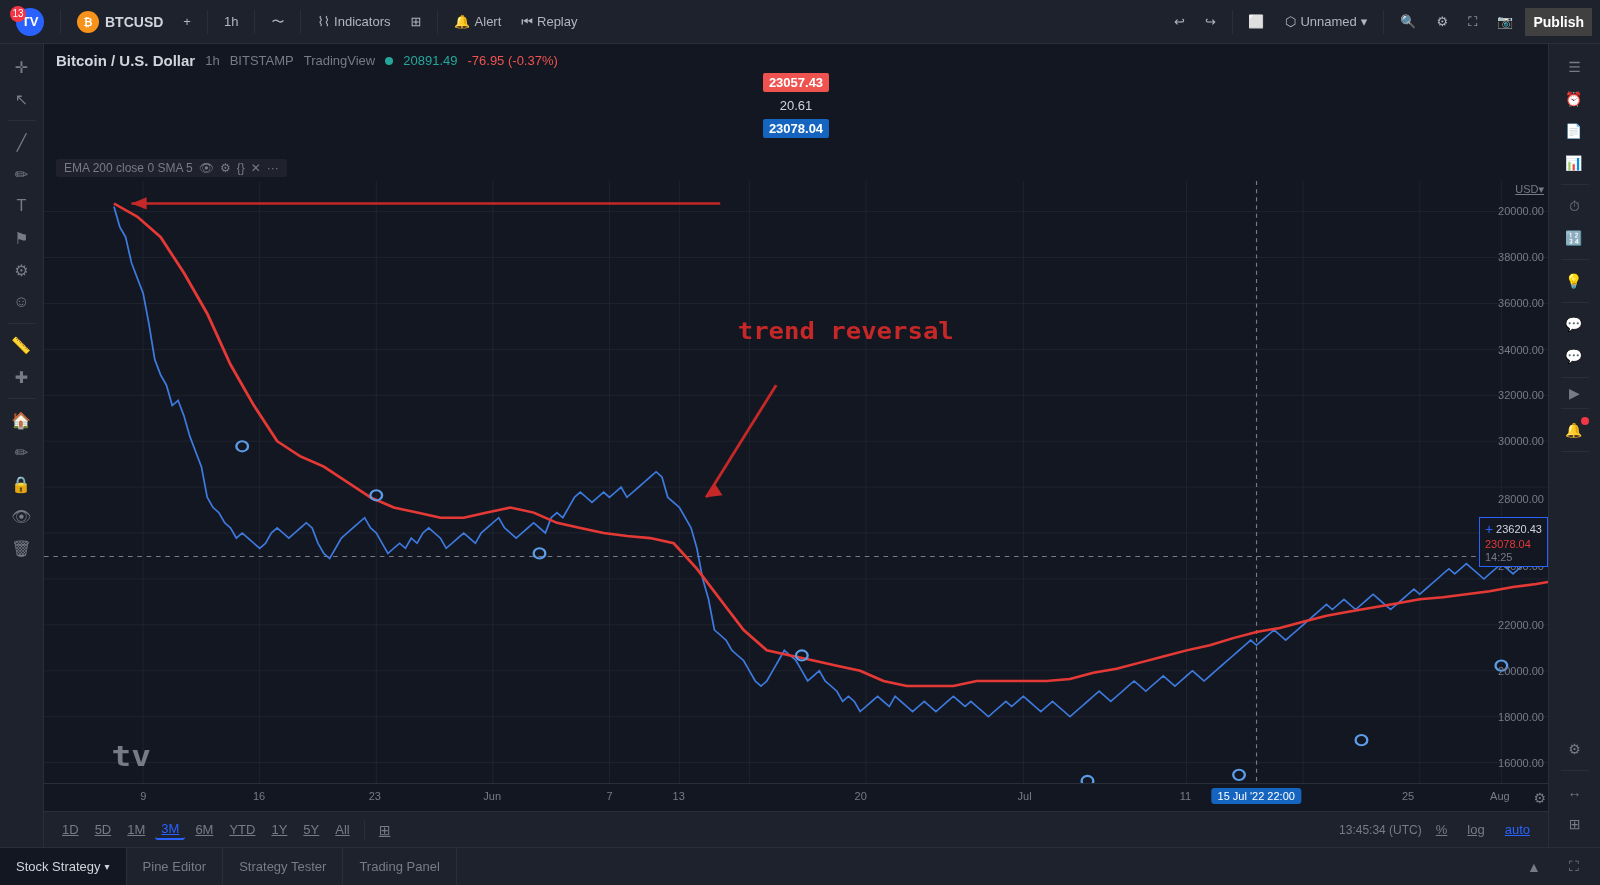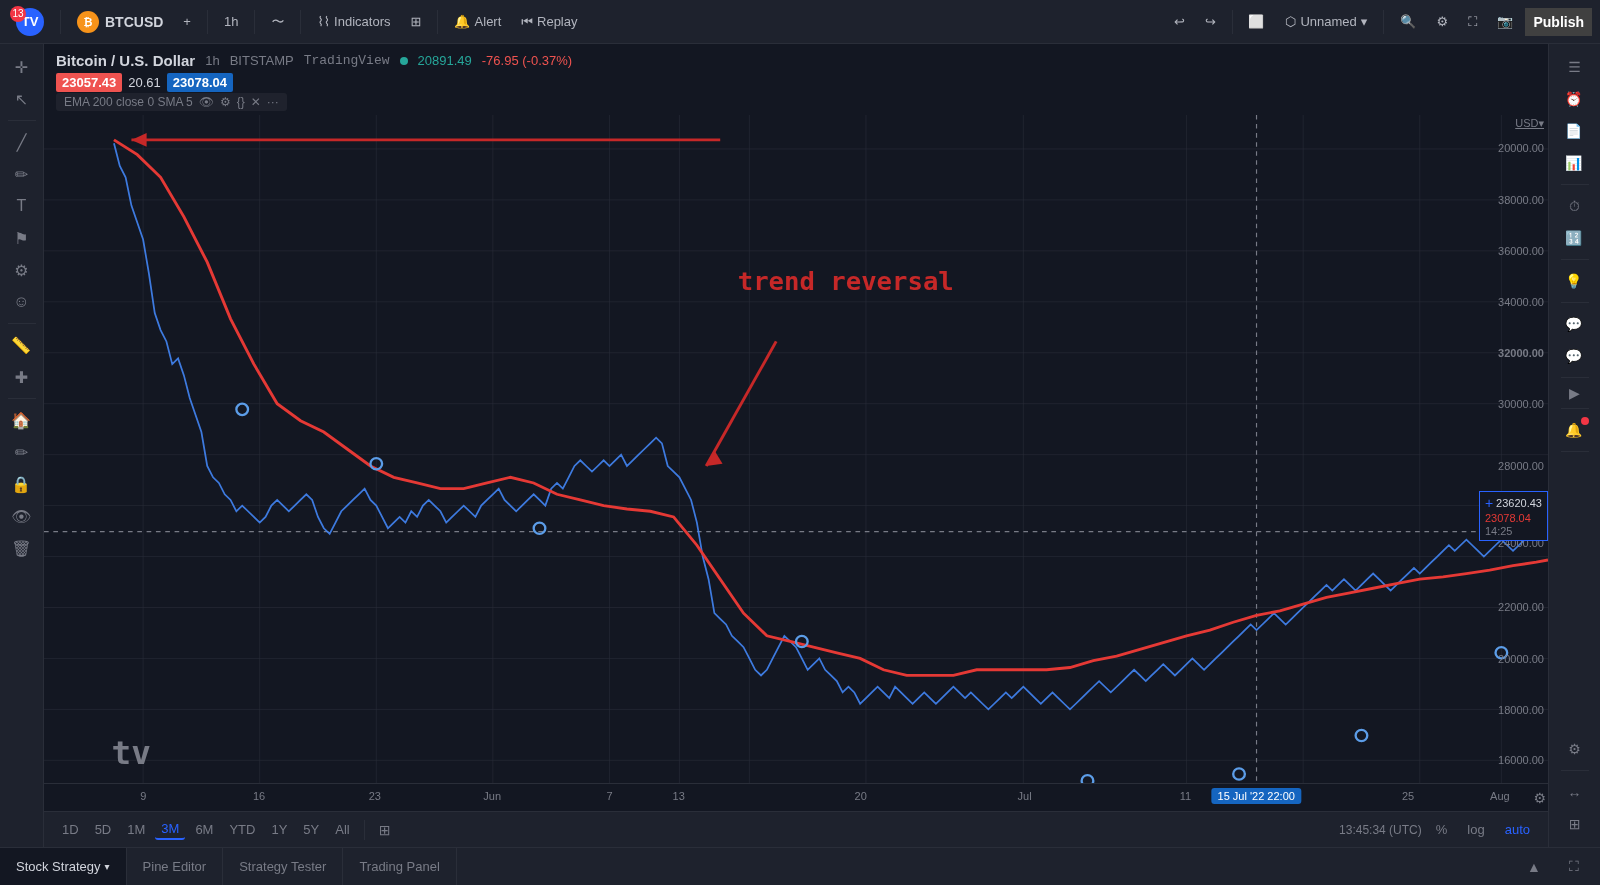--- a/index.html
+++ b/index.html
@@ -67,36 +67,36 @@
     
     .chart-header {
       padding: 8px 12px 4px; flex-shrink: 0;
     }
     .chart-title-row {
       display: flex; align-items: center; gap: 10px; font-size: 13px;
     }
     .chart-symbol { font-weight: 700; font-size: 15px; color: #d1d4dc; }
     .chart-timeframe { color: #787b86; }
     .chart-exchange { color: #787b86; }
-    .chart-source { color: #787b86; font-family: Liberation Mono, monospace; }
+    .chart-source { color: #787b86; }
     .price-dot { width: 8px; height: 8px; background: #26a69a; border-radius: 50%; }
     .chart-price { color: #26a69a; }
     .chart-change-neg { color: #ef5350; }
     .price-row {
-      display: flex; align-items: center; gap: 6px; margin-top: 4px; font-size: 13px;
+      display: flex; align-items: center; gap: 6px; margin-top: 4px; font-size: 13px; flex-direction: column;
     }
     .price-tag {
       background: #ef5350; color: white; padding: 2px 6px; border-radius: 2px; font-weight: 700;
     }
     .price-plain { color: #d1d4dc; }
     .price-tag-blue {
       background: #1565c0; color: white; padding: 2px 6px; border-radius: 2px; font-weight: 700;
     }
     .indicator-bar {
-      display: flex; align-items: center; gap: 6px; margin-top: 1px;
+      display: flex; align-items: center; gap: 6px; margin-top: 21px;
       background: rgba(255,255,255,0.05); padding: 2px 8px; border-radius: 3px;
       width: fit-content; font-size: 12px; color: #787b86;
     }
     .ind-action { cursor: pointer; }
 
     
     .chart-canvas {
       flex: 1; position: relative; overflow: hidden;
     }
 
@@ -124,21 +124,21 @@
     }
 
     
     .time-toolbar {
       display: flex; align-items: center; height: 36px;
       background: #1e222d; border-top: 1px solid #2a2e39;
       padding: 0 12px; gap: 4px; flex-shrink: 0;
     }
     .time-btn {
       padding: 2px 6px; border-radius: 3px; cursor: pointer; font-size: 13px;
-      color: #787b86; border: none; background: transparent;
+      color: #787b86; border: none; background: transparent; text-decoration: underline;
     }
     .time-btn.active { color: #2962ff; border-bottom: 2px solid #2962ff; }
     .time-sep { width: 1px; height: 20px; background: #2a2e39; margin: 0 4px; }
     .time-right { margin-left: auto; display: flex; align-items: center; gap: 8px; font-size: 12px; color: #787b86; }
 
     
     .bottom-bar {
       display: flex; align-items: center; height: 38px;
       background: #1e222d; border-top: 1px solid #2a2e39;
       padding: 0; flex-shrink: 0;
@@ -368,21 +368,21 @@
 
       </svg>
 
       
       <div style="position:absolute;right:0;top:0;width:72px;height:100%;pointer-events:none;">
         <div style="position:absolute;top:0;left:0;width:100%;height:100%;">
           <span class="y-label" style="top:5%;">20000.00</span>
           <span class="y-label" style="top:12.7%;">38000.00</span>
           <span class="y-label" style="top:20.3%;">36000.00</span>
           <span class="y-label" style="top:28%;">34000.00</span>
-          <span class="y-label" style="top:35.6%;font-weight:bold;">32000.00</span>
+          <span class="y-label" style="top:35.6%;">32000.00</span>
           <span class="y-label" style="top:43.2%;margin-left:44px;">30000.00</span>
           <span class="y-label" style="top:50.8%;margin-top:12px;">28000.00</span>
           <span class="y-label" style="top:58.5%;">26000.00</span>
           <span class="y-label" style="top:64%;">24000.00</span>
           <span class="y-label" style="top:73.7%;">22000.00</span>
           <span class="y-label" style="top:81.4%;">20000.00</span>
           <span class="y-label" style="top:89%;">18000.00</span>
           <span class="y-label" style="top:96.6%;">16000.00</span>
         </div>
       </div>

